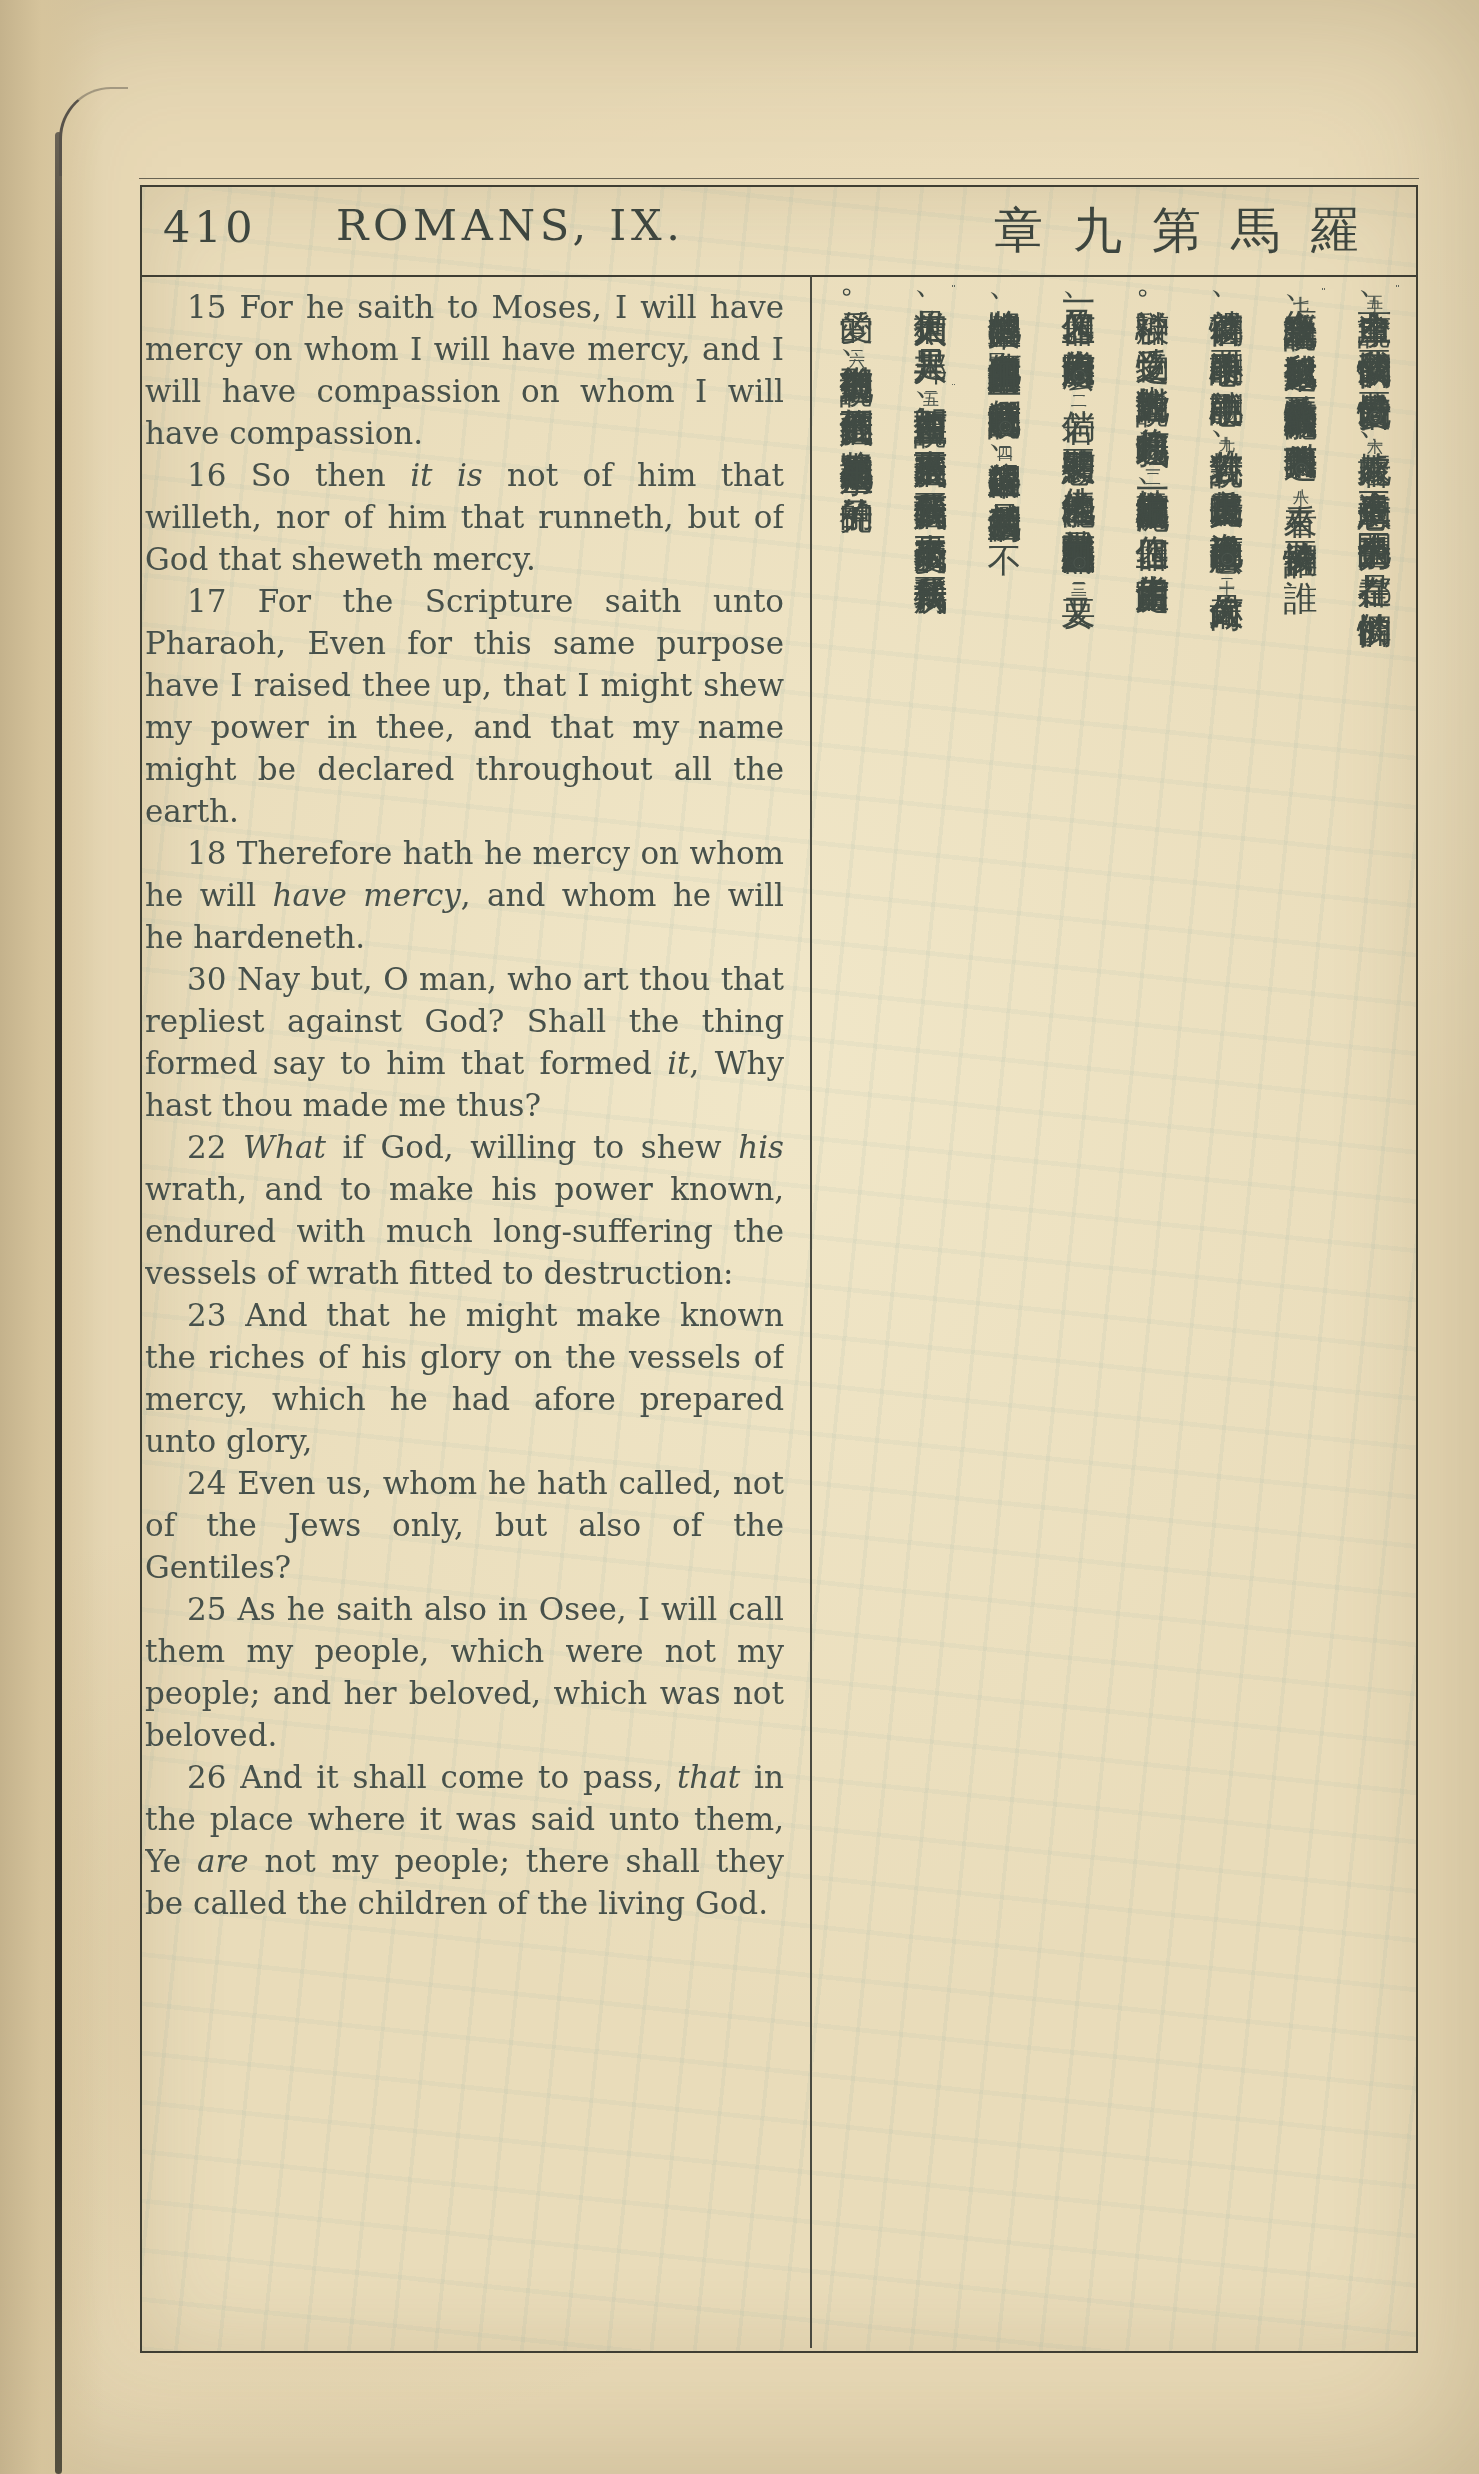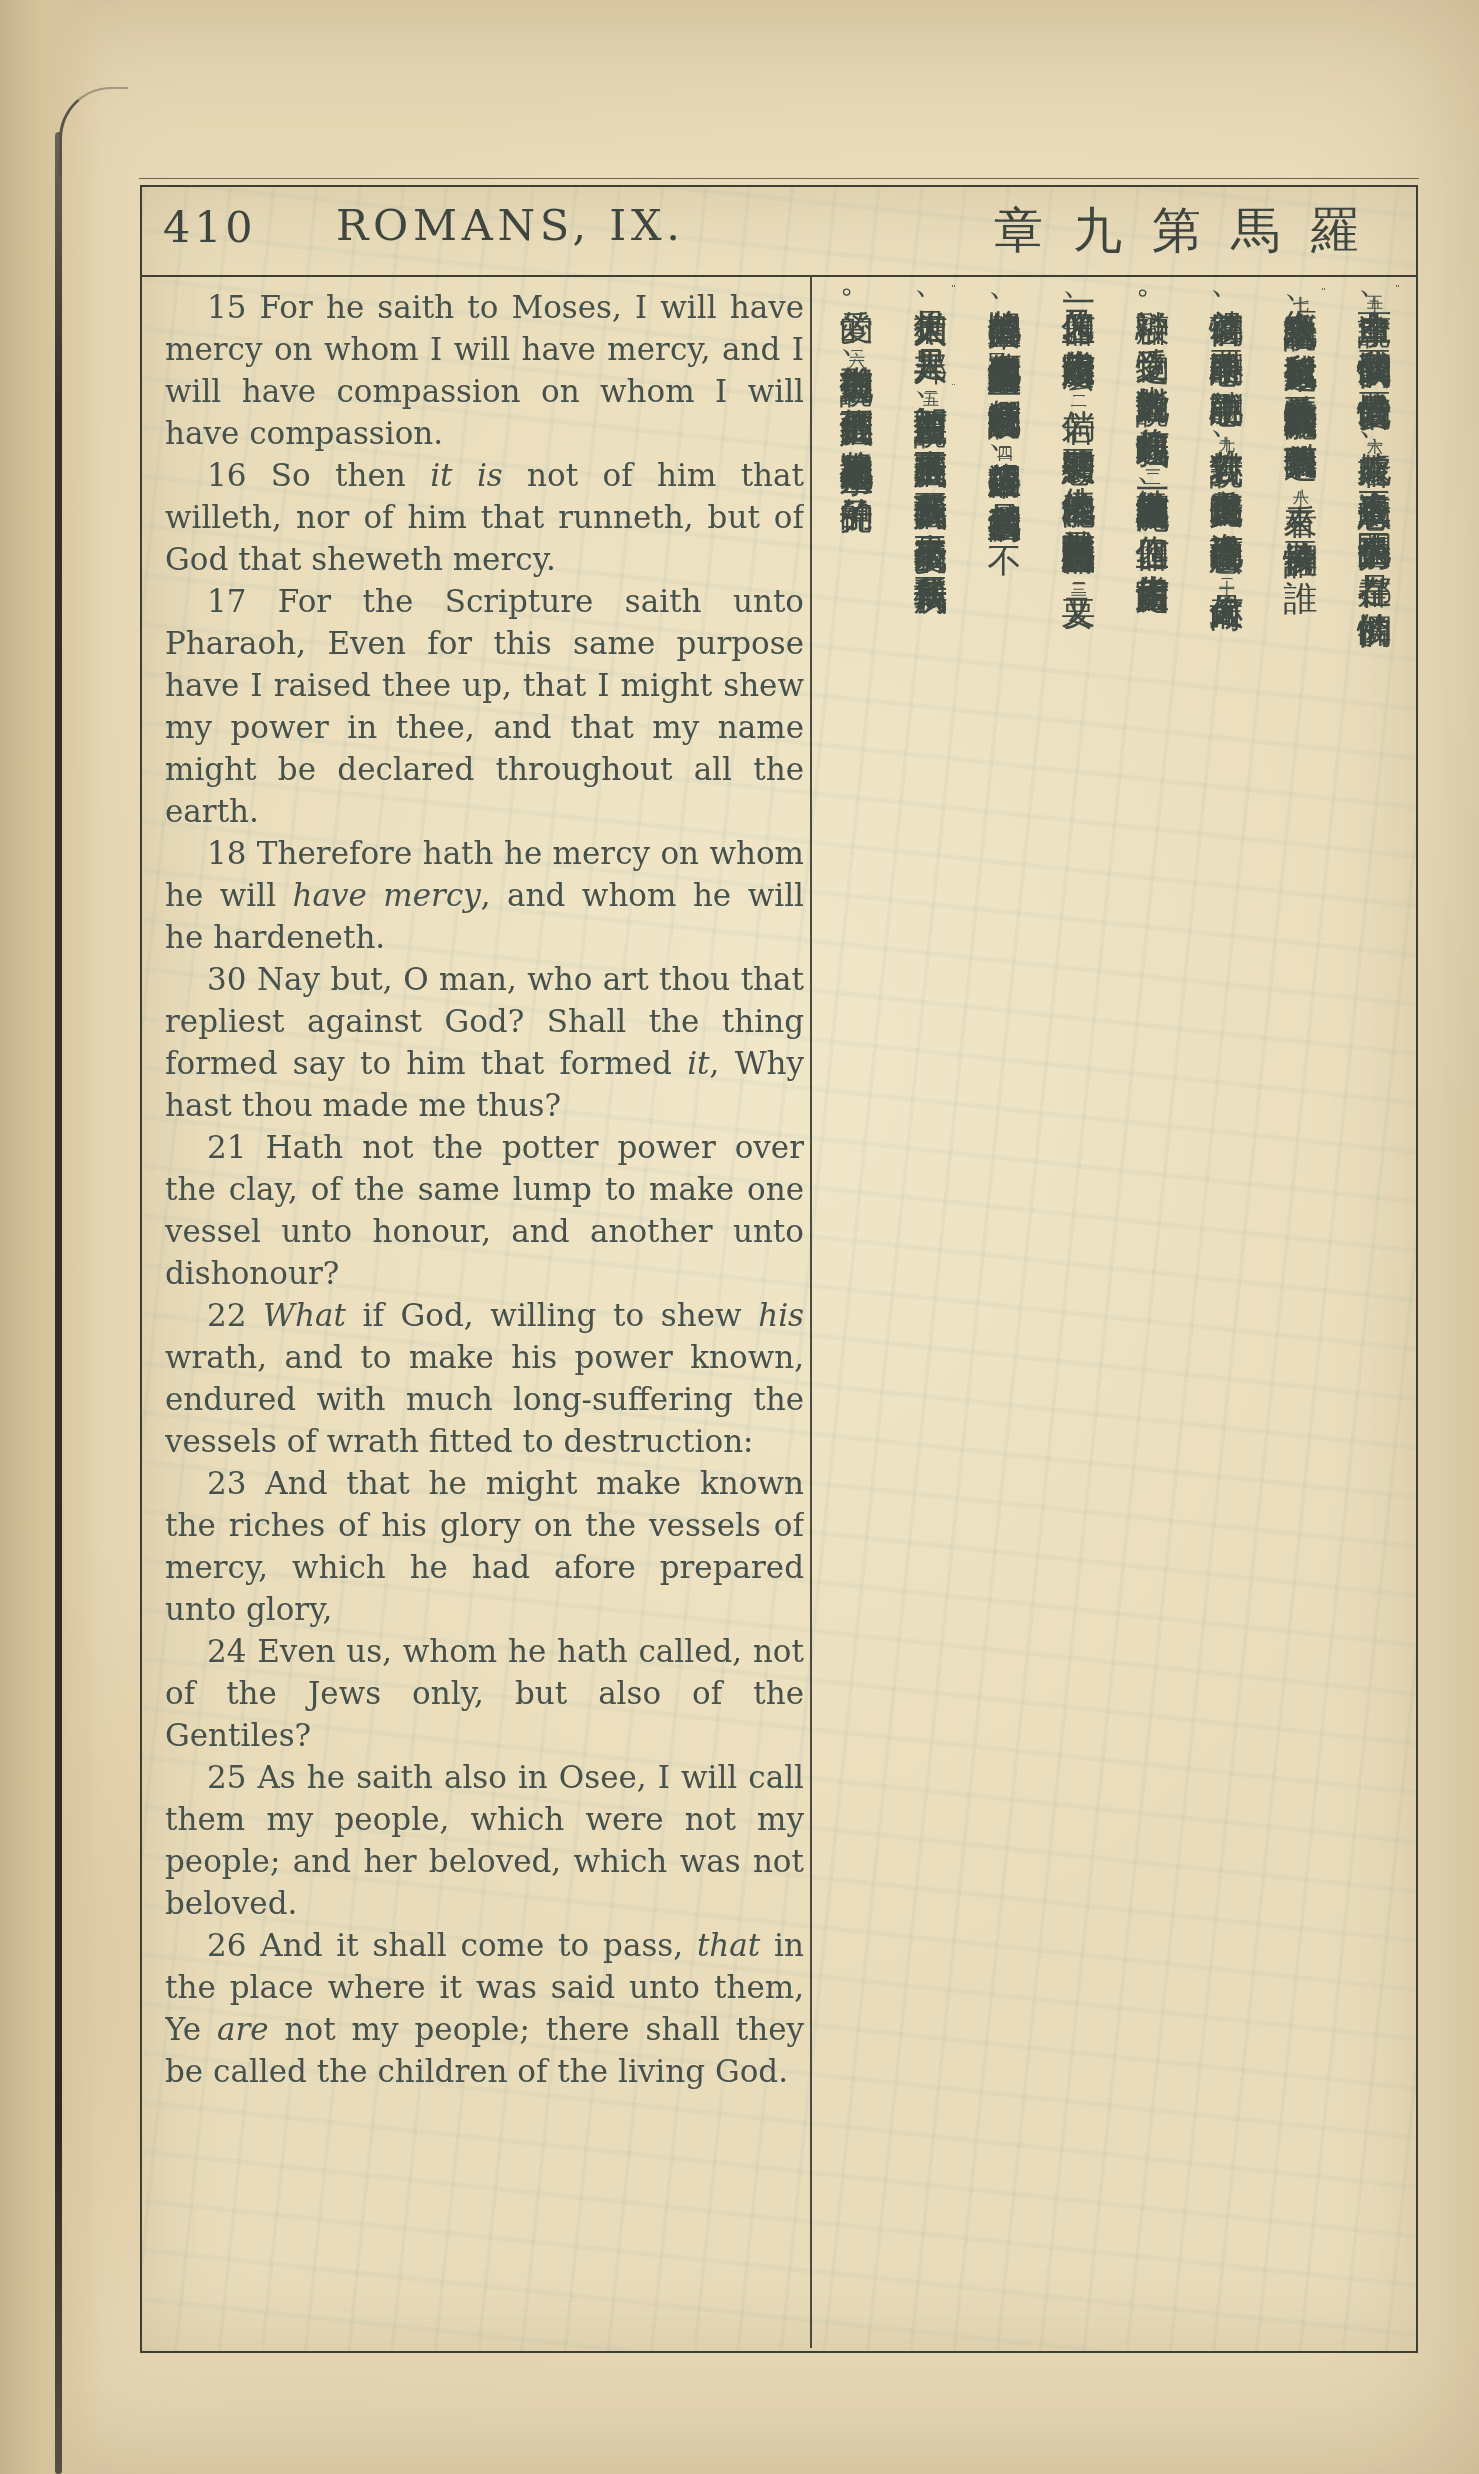--- a/index.html
+++ b/index.html
@@ -63,21 +63,21 @@
   }
   .cntitle{
     position:absolute;left:832px;top:11.3px;width:435px;
     font-size:49px;color:#3e463f;letter-spacing:30px;white-space:nowrap;
   }
   .divider{
     position:absolute;left:668px;top:88px;width:1.9px;height:2073px;
     background:#4a4a40;
   }
   .english{
-    position:absolute;left:23px;top:99px;width:639px;height:2052px;
+    position:absolute;left:3px;top:99px;width:639px;height:2052px;
     font-size:31px;line-height:42px;color:#47514b;
     text-align:justify;overflow:hidden;
   }
   .english p{margin:0;text-indent:42px;}
   .english .i{font-style:italic;}
   .chinese{
     position:absolute;left:677px;top:96px;width:593px;height:2060px;
     writing-mode:vertical-rl;text-orientation:upright;
     font-size:34px;line-height:74px;letter-spacing:0.9px;
     color:#414b44;overflow:hidden;
@@ -109,21 +109,20 @@
     </div>
 
     <div class="divider"></div>
 
     <div class="english" id="english-col">
         <p><span>15 For he saith to Moses, I will have mercy on whom I will have mercy, and I will have compassion on whom I will have compassion.</span></p>
         <p><span>16 So then </span><span class="i">it is</span><span> not of him that willeth, nor of him that runneth, but of God that sheweth mercy.</span></p>
         <p><span>17 For the Scripture saith unto Pharaoh, Even for this same purpose have I raised thee up, that I might shew my power in thee, and that my name might be declared throughout all the earth.</span></p>
         <p><span>18 Therefore hath he mercy on whom he will </span><span class="i">have mercy</span><span>, and whom he will he hardeneth.</span></p>
         <p><span>30 Nay but, O man, who art thou that repliest against God?  Shall the thing formed say to him that formed </span><span class="i">it</span><span>, Why hast thou made me thus?</span></p>
-        <p><span>21 Hath not the potter power over the clay, of the same lump to make one vessel unto honour, and another unto dishonour?</span></p>
         <p><span>22 </span><span class="i">What</span><span> if God, willing to shew </span><span class="i">his</span><span> wrath, and to make his power known, endured with much long-suffering the vessels of wrath fitted to destruction:</span></p>
         <p><span>23 And that he might make known the riches of his glory on the vessels of mercy, which he had afore prepared unto glory,</span></p>
         <p><span>24 Even us, whom he hath called, not of the Jews only, but also of the Gentiles?</span></p>
         <p><span>25 As he saith also in Osee, I will call them my people, which were not my people; and her beloved, which was not beloved.</span></p>
         <p><span>26 And it shall come to pass, </span><span class="i">that</span><span> in the place where it was said unto them, Ye </span><span class="i">are</span><span> not my people; there shall they be called the children of the living God.</span></p>
       </div>
 
     <div class="chinese" id="chinese-col">
         <p class="cn-col"><span class="vmark">十五</span><span>主命</span><span class="proper">摩西</span><span>說、我要憐憫的就憐憫、要愛惜的就愛惜。</span><span class="vmark">○十六</span><span>據此看來、這不在乎人的意思、也不關乎人的力量、都是在　神的憐憫。</span></p>
         <p class="cn-col"><span class="vmark">十七</span><span>在經上主曉諭</span><span class="proper">法老</span><span>說、我所以把你興起來、特爲要在你的身上顯出我的權能、呌我的名傳遍天下。</span><span class="vmark">○十八</span><span>看來　神要憐憫誰、誰</span></p>

